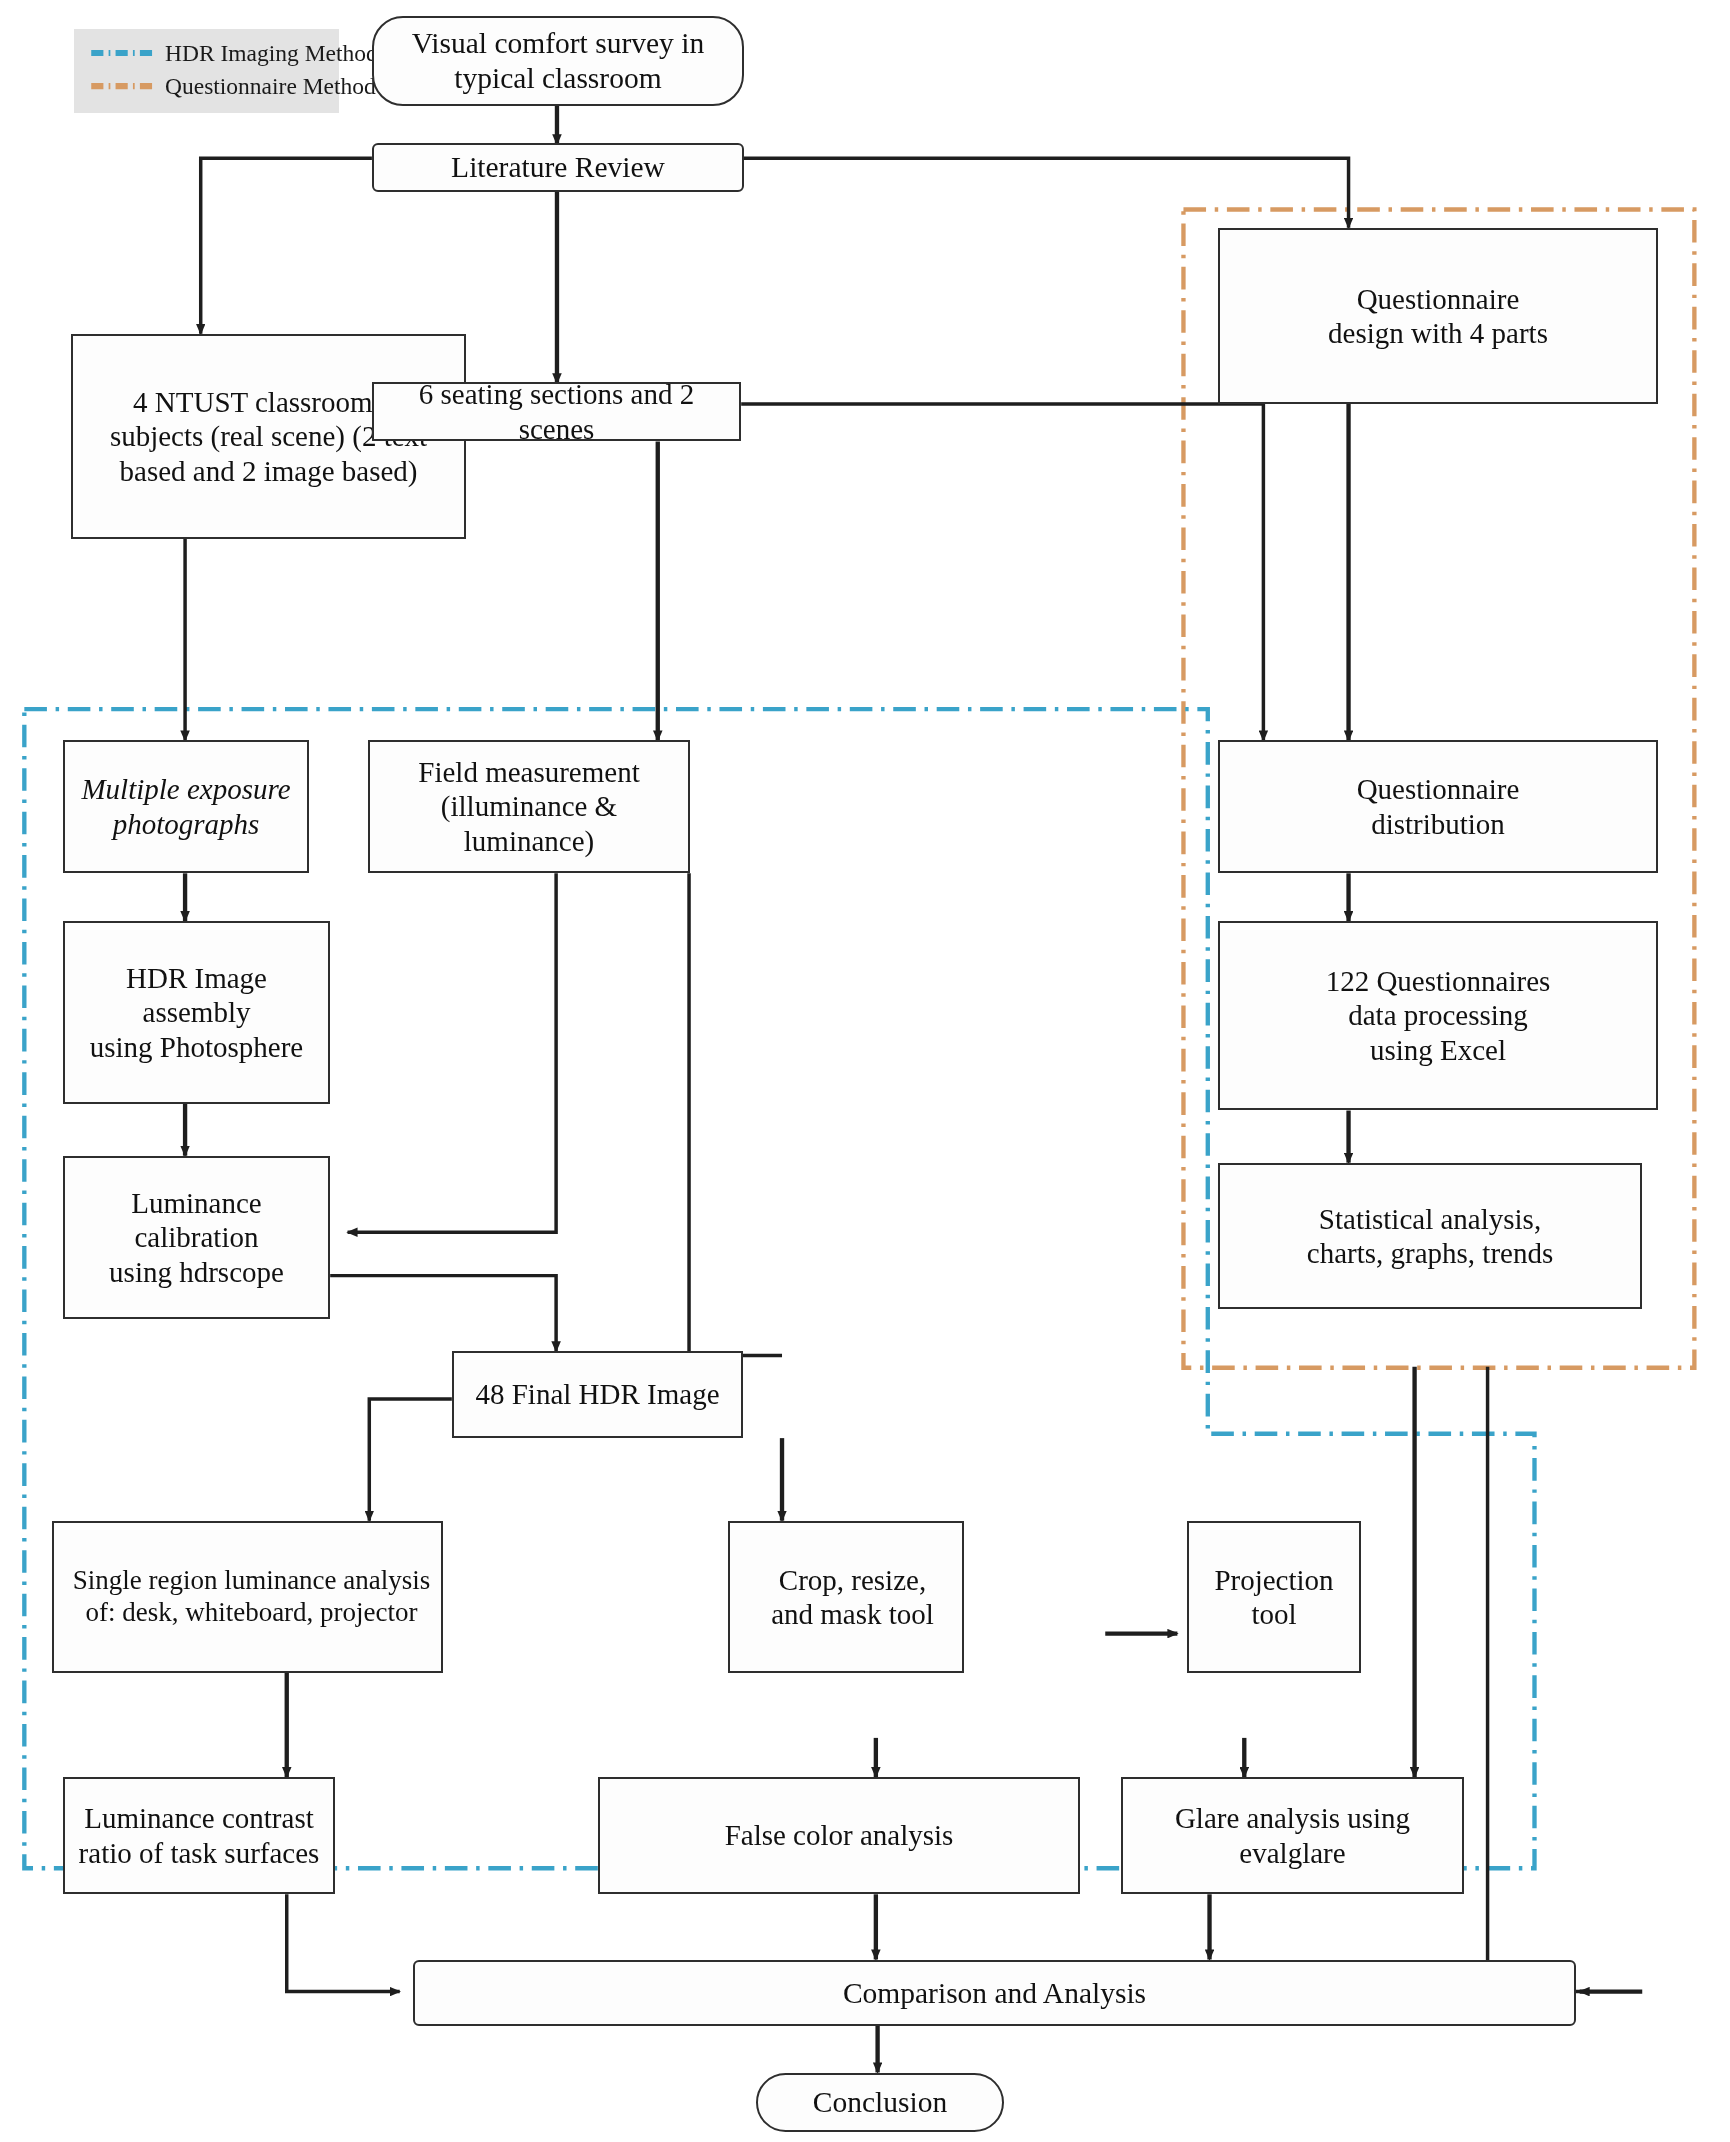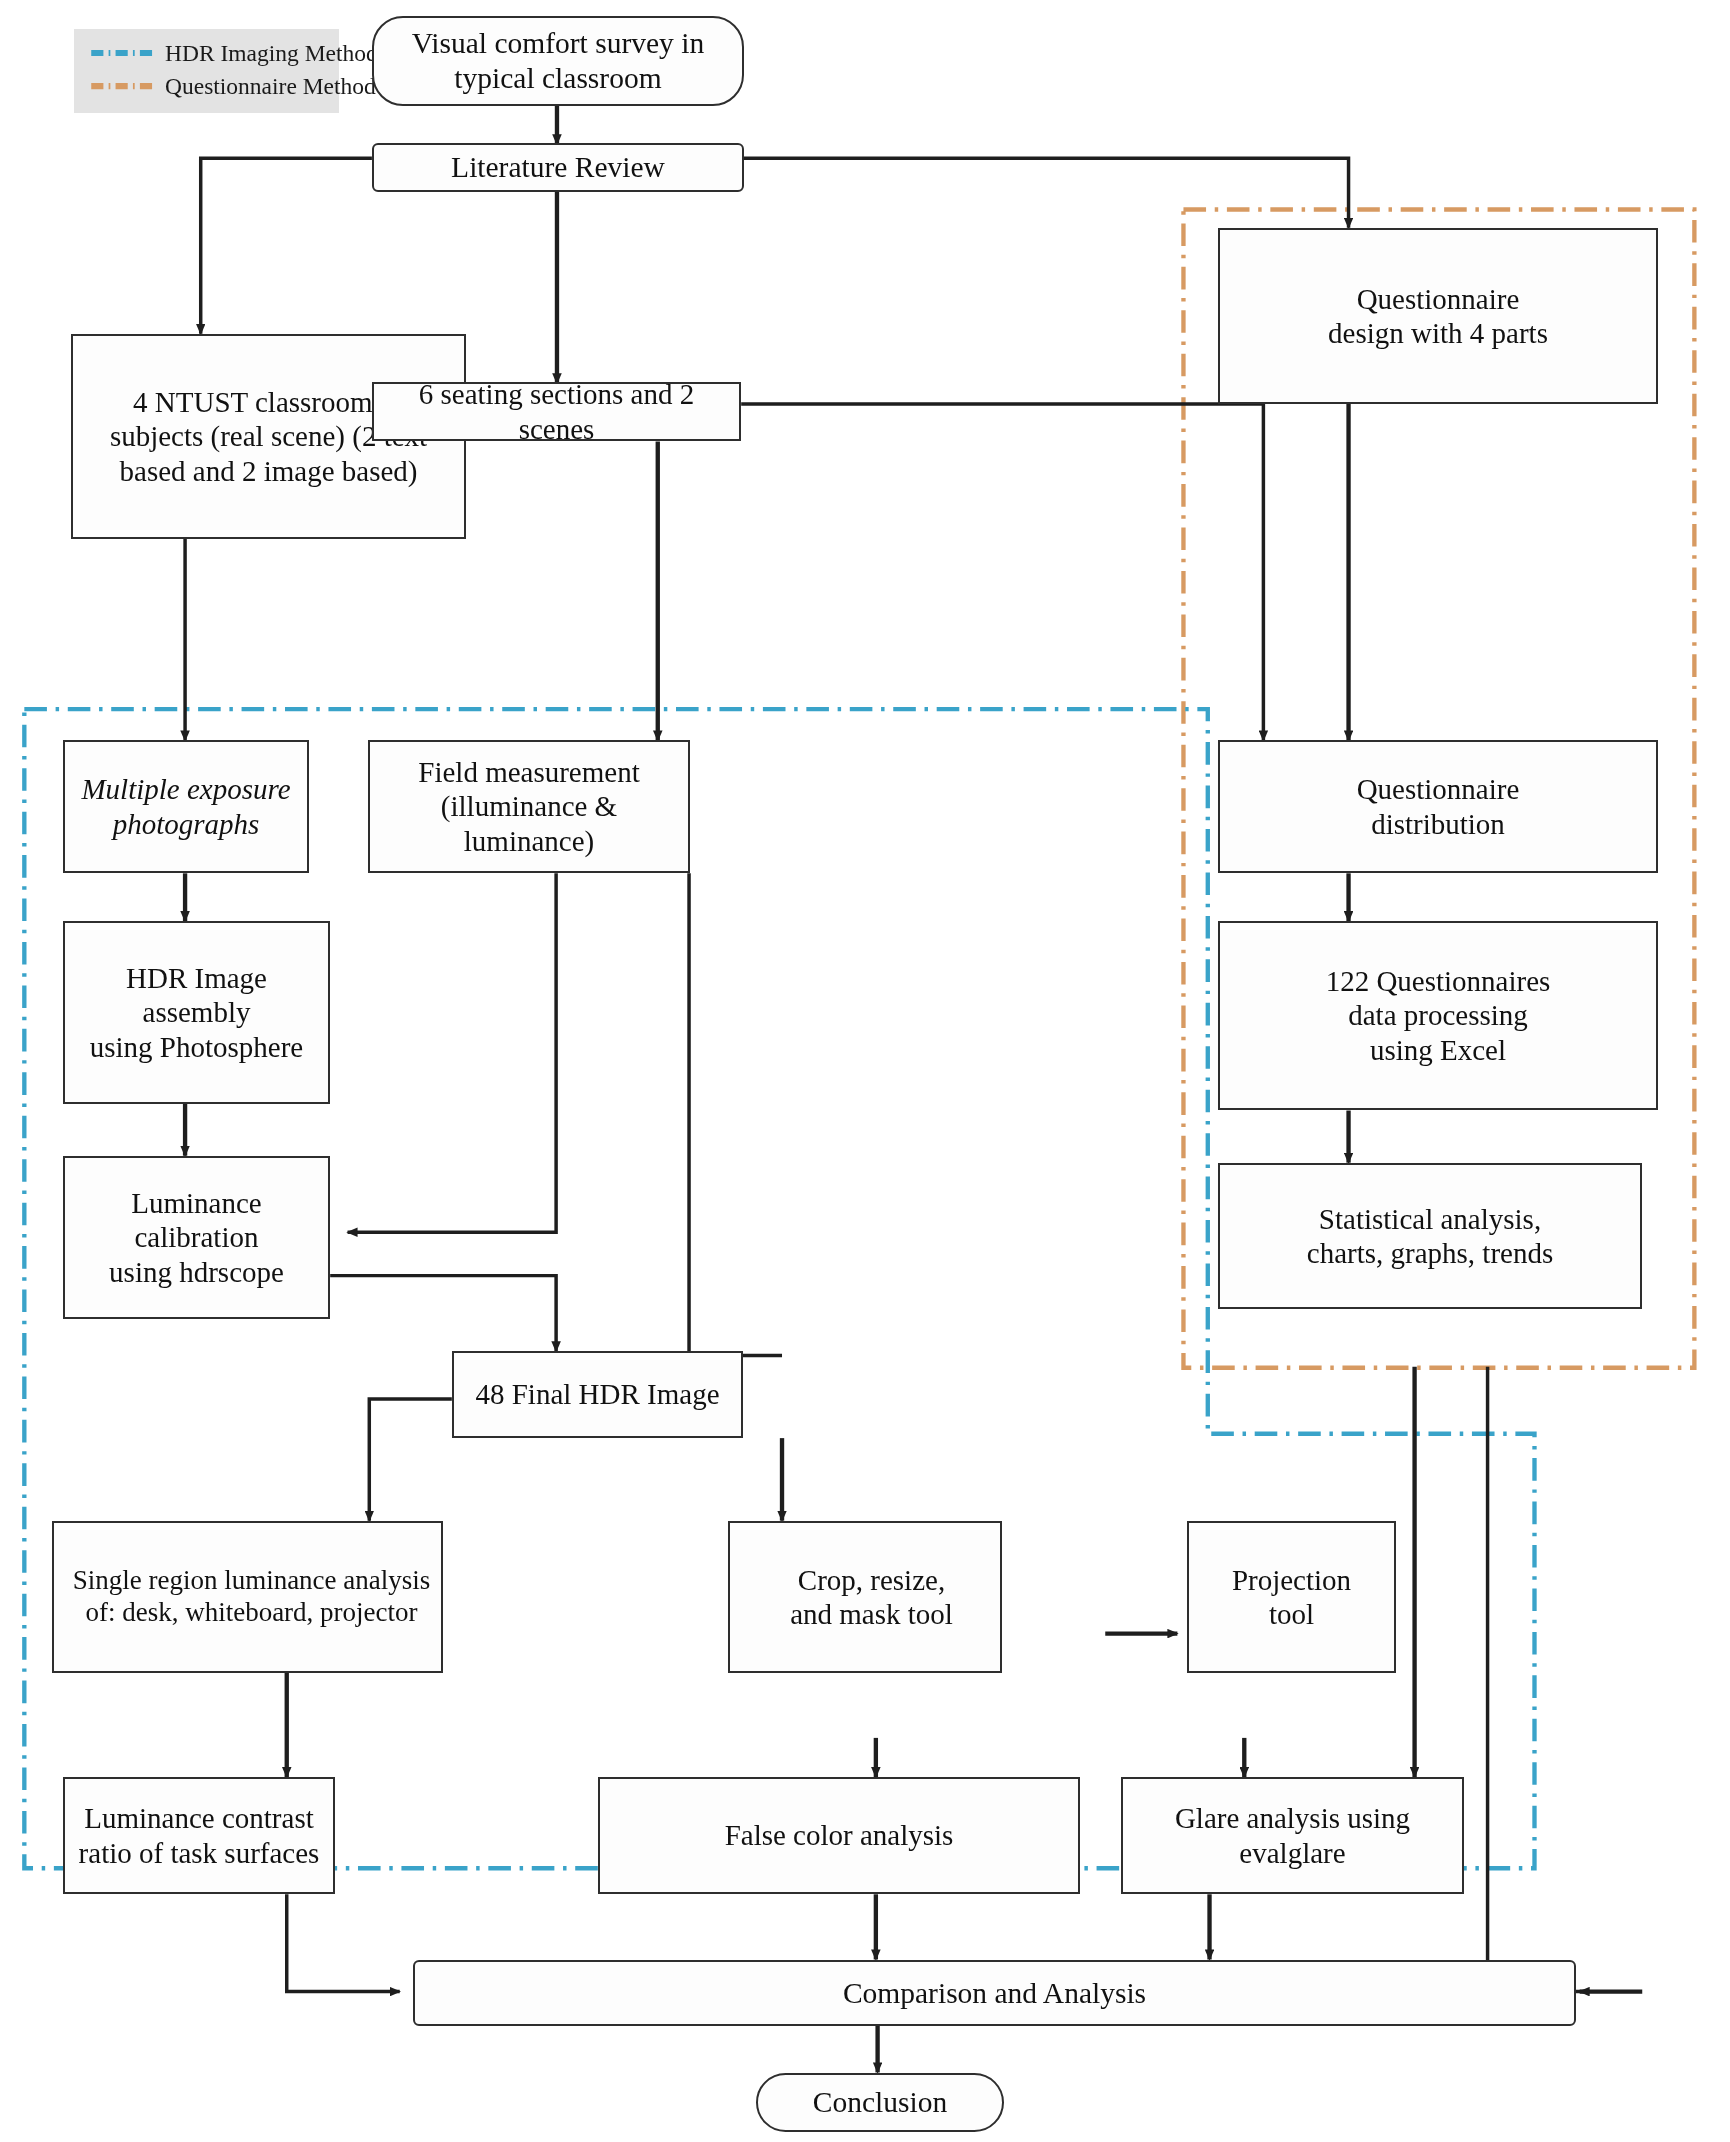--- a/index.html
+++ b/index.html
@@ -158,25 +158,25 @@
   </div>
 
   <div class="node f33" style="left:452px;top:1351px;width:291px;height:87px;">
     <span>48 Final HDR Image</span>
   </div>
 
   <div class="node f31" style="left:52px;top:1521px;width:391px;height:152px;">
     <span>Single region luminance analysis<br>of: desk, whiteboard, projector</span>
   </div>
 
-  <div class="node f33" style="left:728px;top:1521px;width:274px;height:152px;padding-left:13px;">
+  <div class="node f33" style="left:728px;top:1521px;width:236px;height:152px;padding-left:13px;">
     <span>Crop, resize,<br>and mask tool</span>
   </div>
 
-  <div class="node f33" style="left:1187px;top:1521px;width:209px;height:152px;">
+  <div class="node f33" style="left:1187px;top:1521px;width:174px;height:152px;">
     <span>Projection<br>tool</span>
   </div>
 
   <div class="node f33" style="left:63px;top:1777px;width:272px;height:117px;">
     <span>Luminance contrast<br>ratio of task surfaces</span>
   </div>
 
   <div class="node f33" style="left:598px;top:1777px;width:482px;height:117px;">
     <span>False color analysis</span>
   </div>

